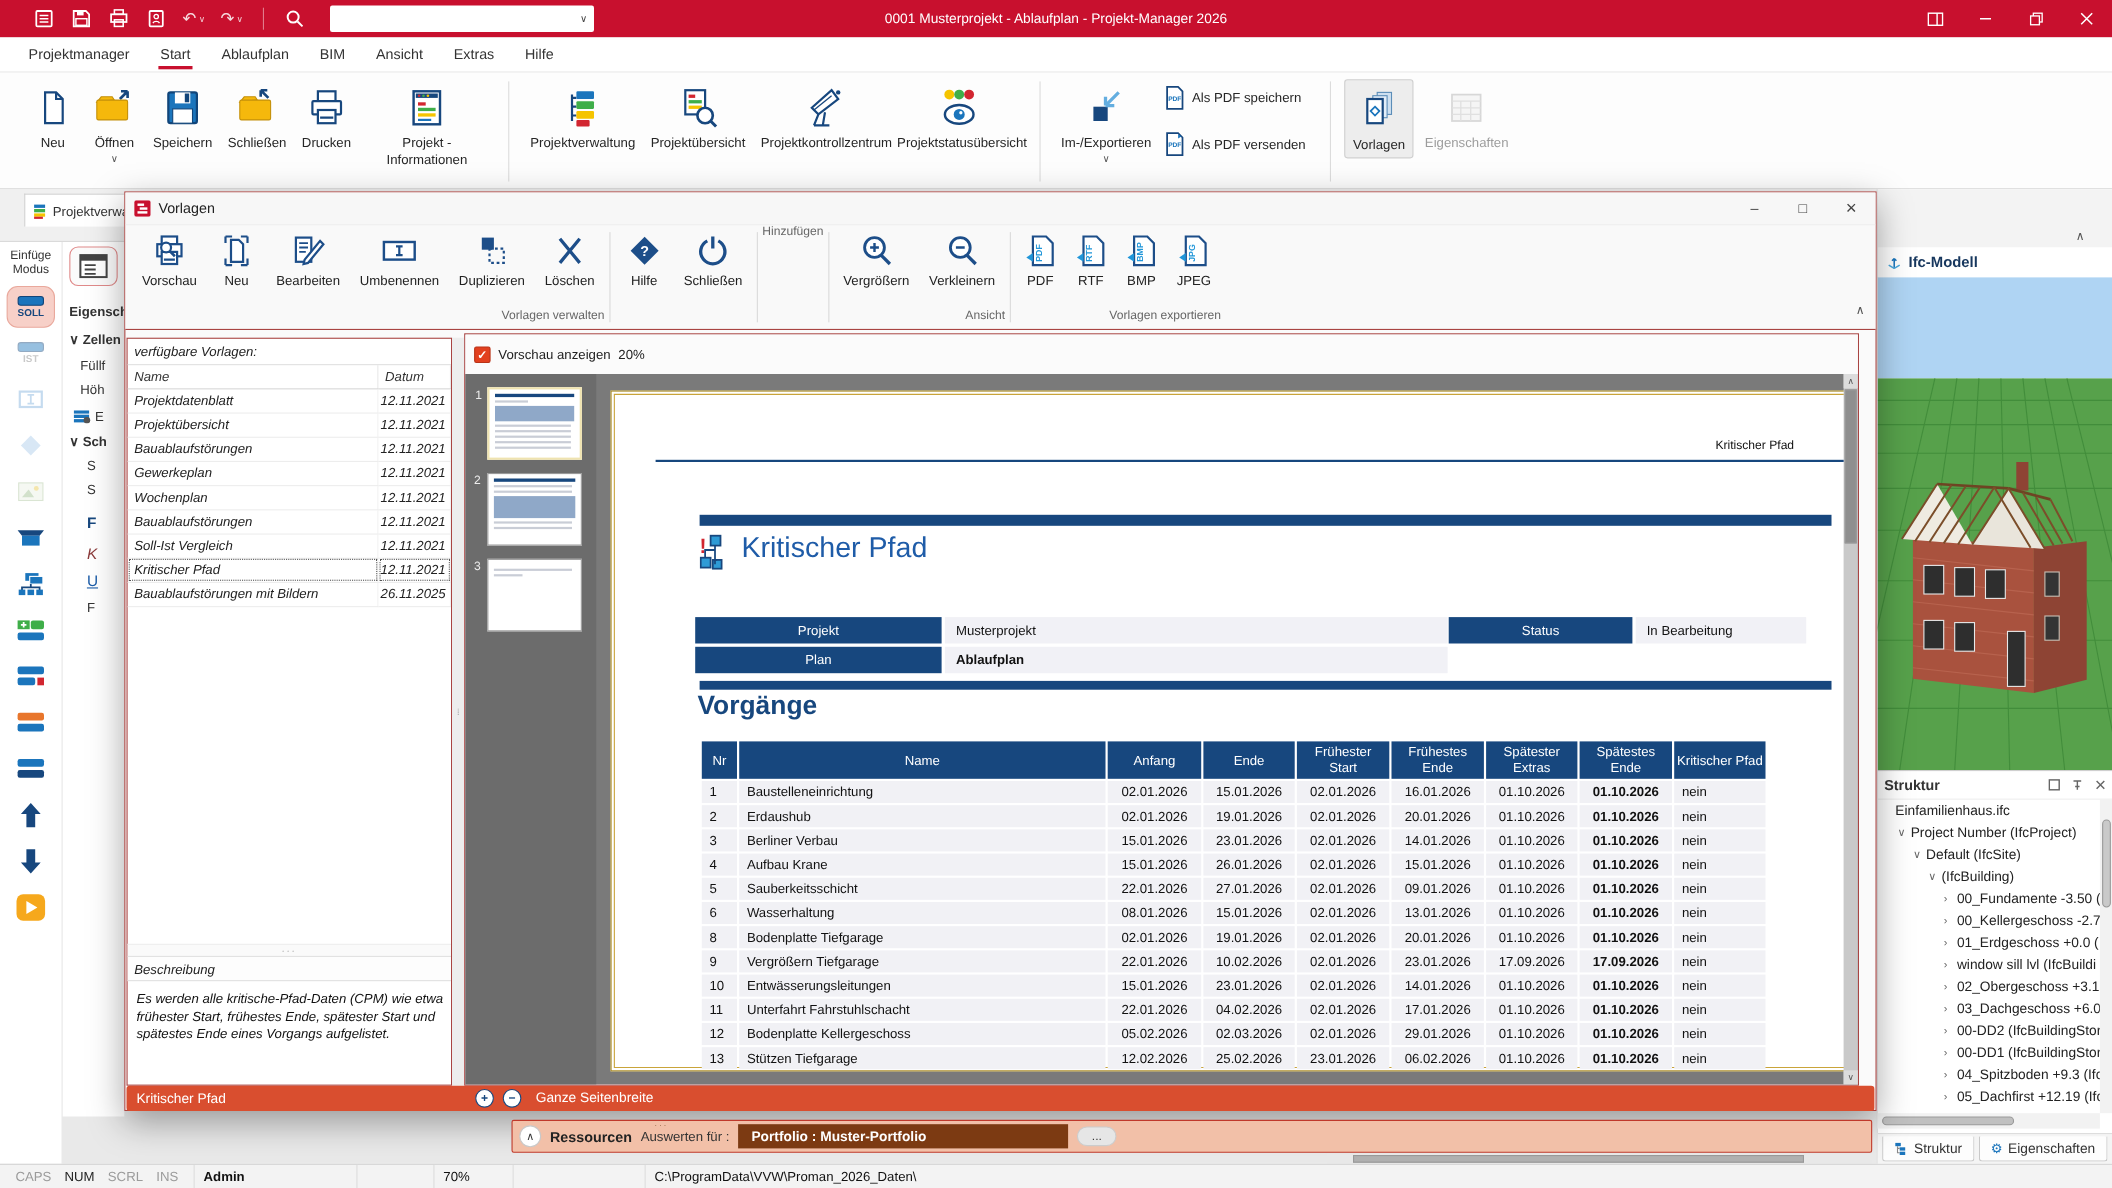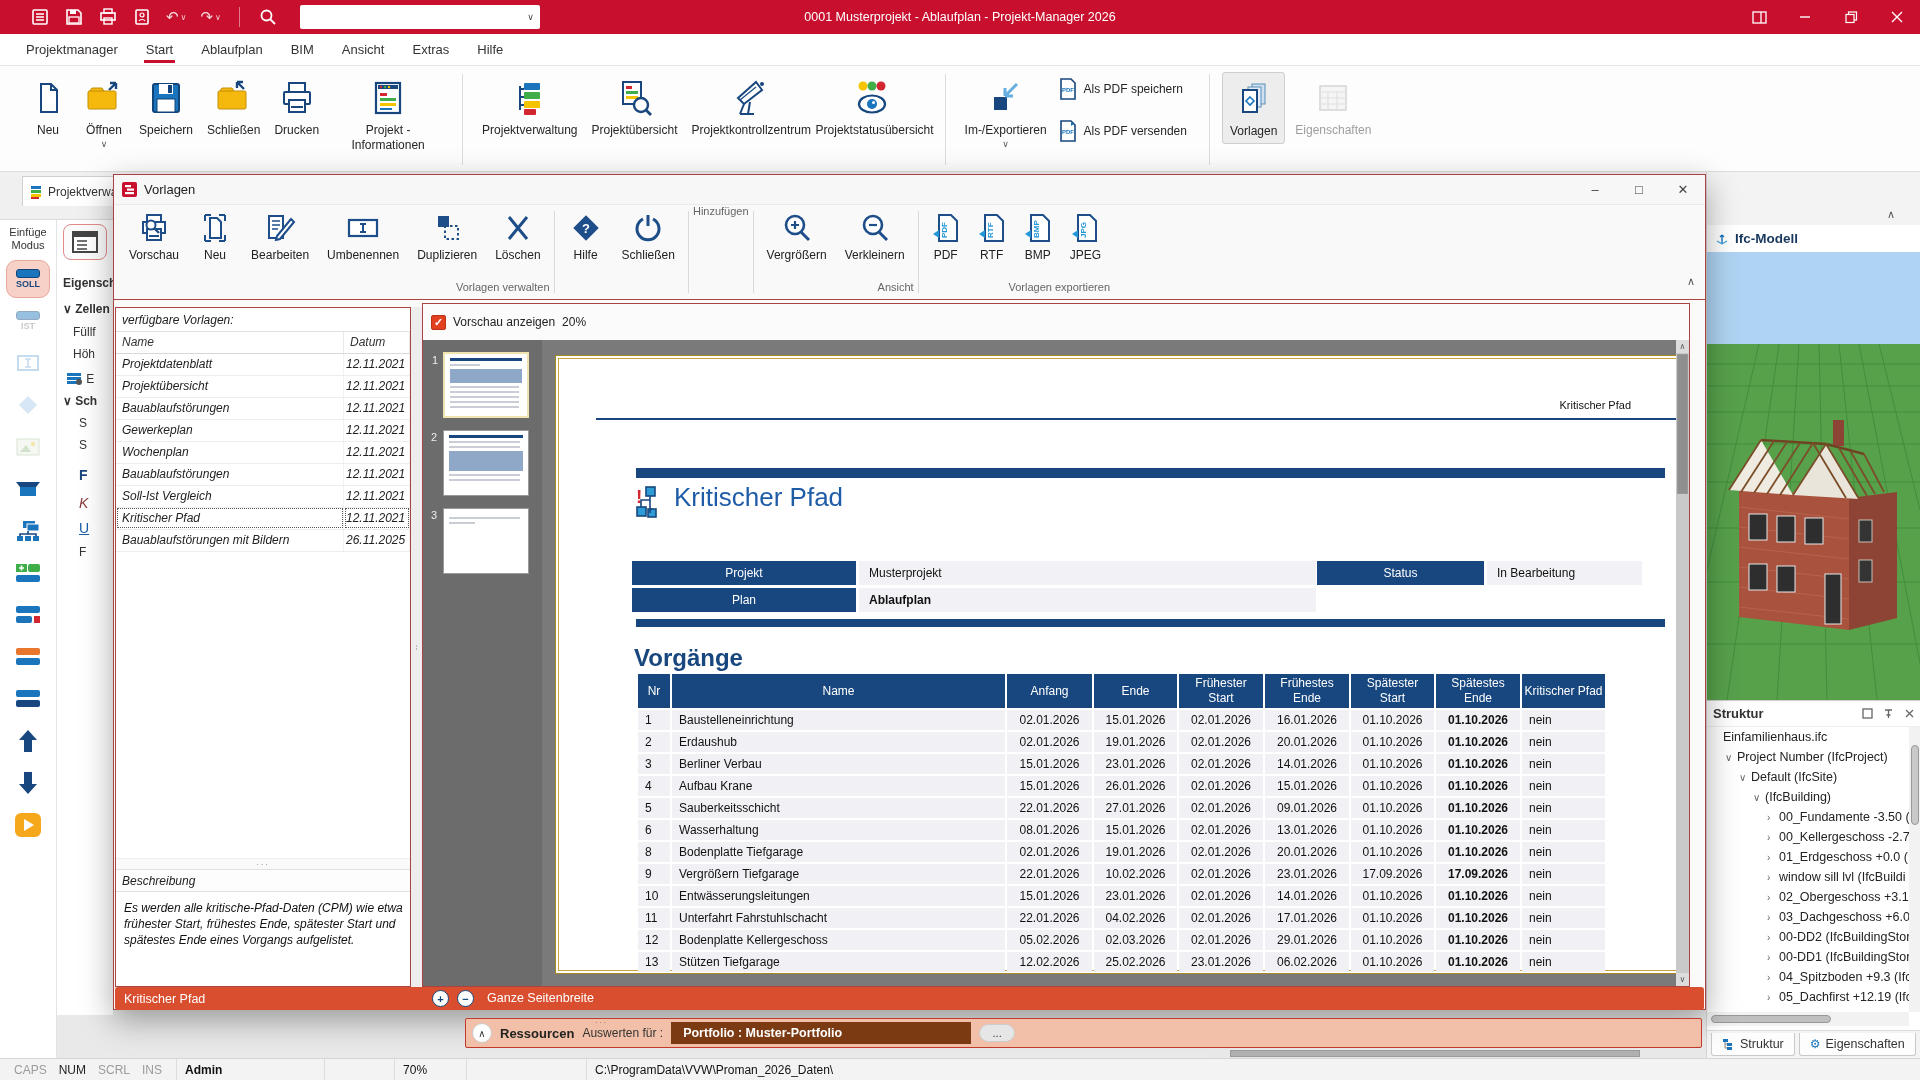--- a/index.html
+++ b/index.html
@@ -122,21 +122,21 @@
   
   .rep-corner { position:absolute; top:43px; right:50px; font-size:11px; color:#111; }
   .rep-hline { position:absolute; left:40px; right:3px; top:62px; height:2px; background:#17477E; }
   .rep-bar1 { position:absolute; left:80px; width:1029px; top:112px; height:10px; background:#17477E; }
   .rep-logo { position:absolute; left:80px; top:129px; }
   .rep-title { position:absolute; left:118px; top:126px; font-size:26px; color:#1F5CA8; }
   .info-cell { position:absolute; height:24px; display:flex; align-items:center; font-size:12px; }
   .info-lab { background:#17477E; color:#fff; justify-content:center; }
   .info-val { background:#F1F1F6; color:#111; padding-left:10px; }
   .rep-bar2 { position:absolute; left:80px; width:1029px; top:263px; height:8px; background:#17477E; }
-  .rep-section { position:absolute; left:78px; top:288px; font-size:24px; font-weight:600; color:#17477E; }
+  .rep-section { position:absolute; left:78px; top:272px; font-size:24px; font-weight:600; color:#17477E; }
   .vtable { position:absolute; left:80px; top:316px; border-collapse:separate; border-spacing:2px; table-layout:fixed; }
   .vtable th { background:#17477E; color:#fff; font-size:12px; font-weight:normal; line-height:1.25; padding:2px 2px; height:32px; text-align:center; vertical-align:middle; }
   .vtable td { background:#F1F1F5; font-size:12px; color:#111; height:20px; padding:0 2px; text-align:center; overflow:hidden; white-space:nowrap; }
   .vtable td.nr, .vtable td.nm, .vtable td.kp { text-align:left; padding-left:7px; }
   .vtable td.b { font-weight:bold; }
 
   .dlg-footer { position:absolute; left:1px; right:1px; top:812px; height:23px; background:#D94E2F; border-radius:3px; display:flex; align-items:center; color:#fff; font-size:12.5px; }
   .zoom-circle { width:17px; height:17px; border-radius:50%; background:#FFF; border:1.5px solid #17477E; color:#17477E; font-size:11px; font-weight:bold; display:flex; align-items:center; justify-content:center; line-height:0; cursor:pointer; }
 
   
@@ -980,21 +980,21 @@
                 <col style="width:83px">
             </colgroup>
             <thead id="rep-head">
                 <tr>
                   <th>Nr</th>
                   <th>Name</th>
                   <th>Anfang</th>
                   <th>Ende</th>
                   <th>Frühester Start</th>
                   <th>Frühestes Ende</th>
-                  <th>Spätester Start</th>
+                  <th>Spätester Extras</th>
                   <th>Spätestes Ende</th>
                   <th>Kritischer Pfad</th>
                 </tr>
               </thead>
             <tbody id="rep-body">
                 <tr>
                   <td class="nr">1</td>
                   <td class="nm">Baustelleneinrichtung</td>
                   <td>02.01.2026</td>
                   <td>15.01.2026</td>

